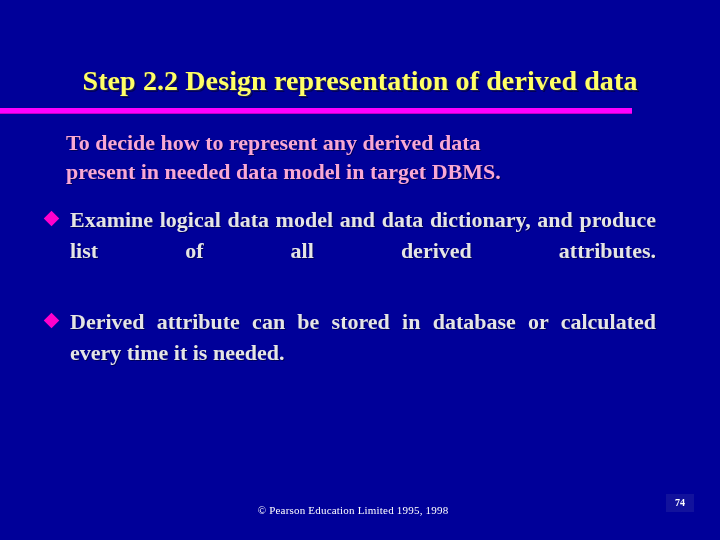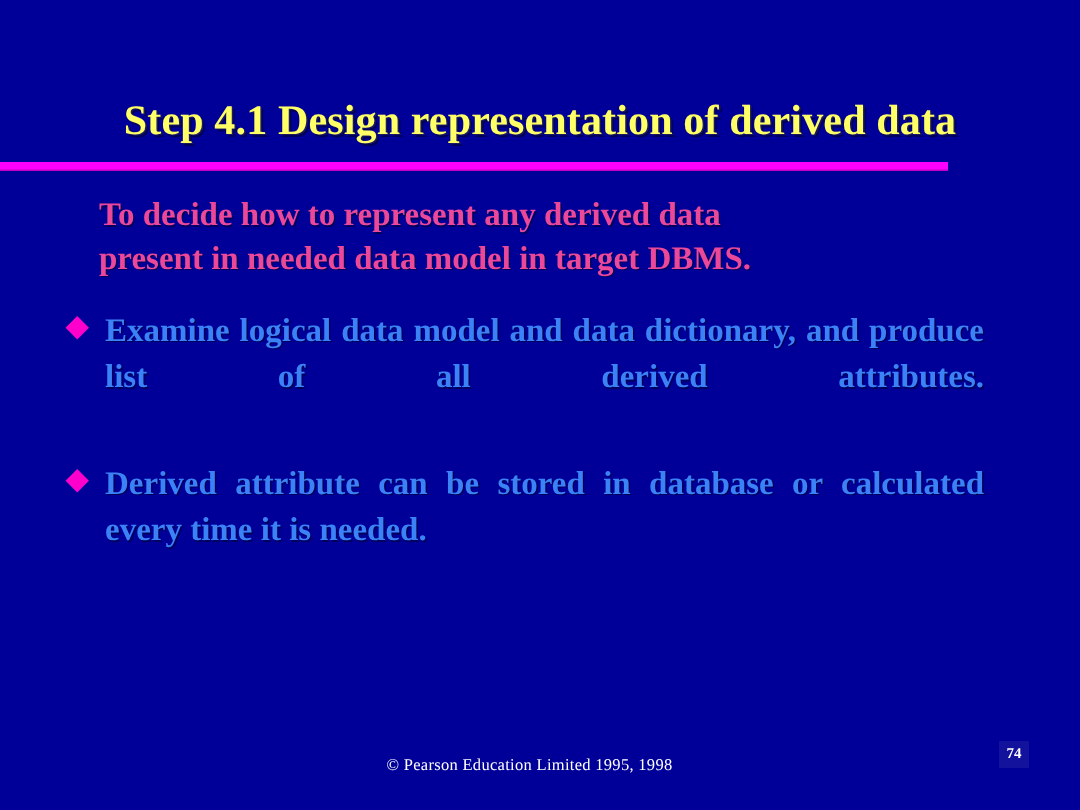--- a/index.html
+++ b/index.html
@@ -52,40 +52,40 @@
   .body-area {
     position: absolute;
     left: 44px;
     top: 128px;
     width: 624px;
   }
 
   .intro-block {
     margin: 0 0 18px 22px;
     width: 560px;
-    color: #ec4899;
+    color: #f9a8d4;
     font-size: 22px;
     font-weight: bold;
     line-height: 29px;
     text-shadow: 1px 1px 0 rgba(0,0,50,0.6);
   }
   .intro-line { display: block; white-space: nowrap; }
 
   
   .bullet-list {
     list-style: none;
     margin: 0;
     padding: 0;
     width: 612px;
   }
   .bullet-item {
     position: relative;
     margin: 0 0 9px 0;
     padding-left: 26px;
-    color: #3b82f6;
+    color: #e5e5e5;
     font-size: 22px;
     font-weight: bold;
     line-height: 31px;
     text-align: justify;
     text-shadow: 1px 1px 0 rgba(0,0,50,0.6);
   }
   .bullet-item:last-child { margin-bottom: 4px; }
   .bullet-marker {
     position: absolute;
     left: 2px;
@@ -116,37 +116,37 @@
     color: #FFFFFF;
     font-size: 11px;
     font-weight: normal;
     line-height: 14px;
     letter-spacing: 0.2px;
   }
   .page-number {
     position: absolute;
     left: 666px;
     top: 494px;
-    width: 20px;
+    width: 28px;
     height: 18px;
     color: #FFFFFF;
     font-size: 10px;
     font-weight: bold;
     line-height: 18px;
     text-align: center;
     background: rgba(40,40,160,0.45);
   }
 </style>
 </head>
 <body>
 
 <div class="slide">
 
   <div class="title-block">
-    <span class="title-text">Step 4.1  Design representation of derived data</span>
+    <span class="title-text">Step 2.2  Design representation of derived data</span>
   </div>
 
   <div class="title-rule"></div>
 
   <div class="body-area">
 
     <div class="intro-block">
       <span class="intro-line">To decide how to represent any derived data</span>
       <span class="intro-line">present in needed data model in target DBMS.</span>
     </div>

